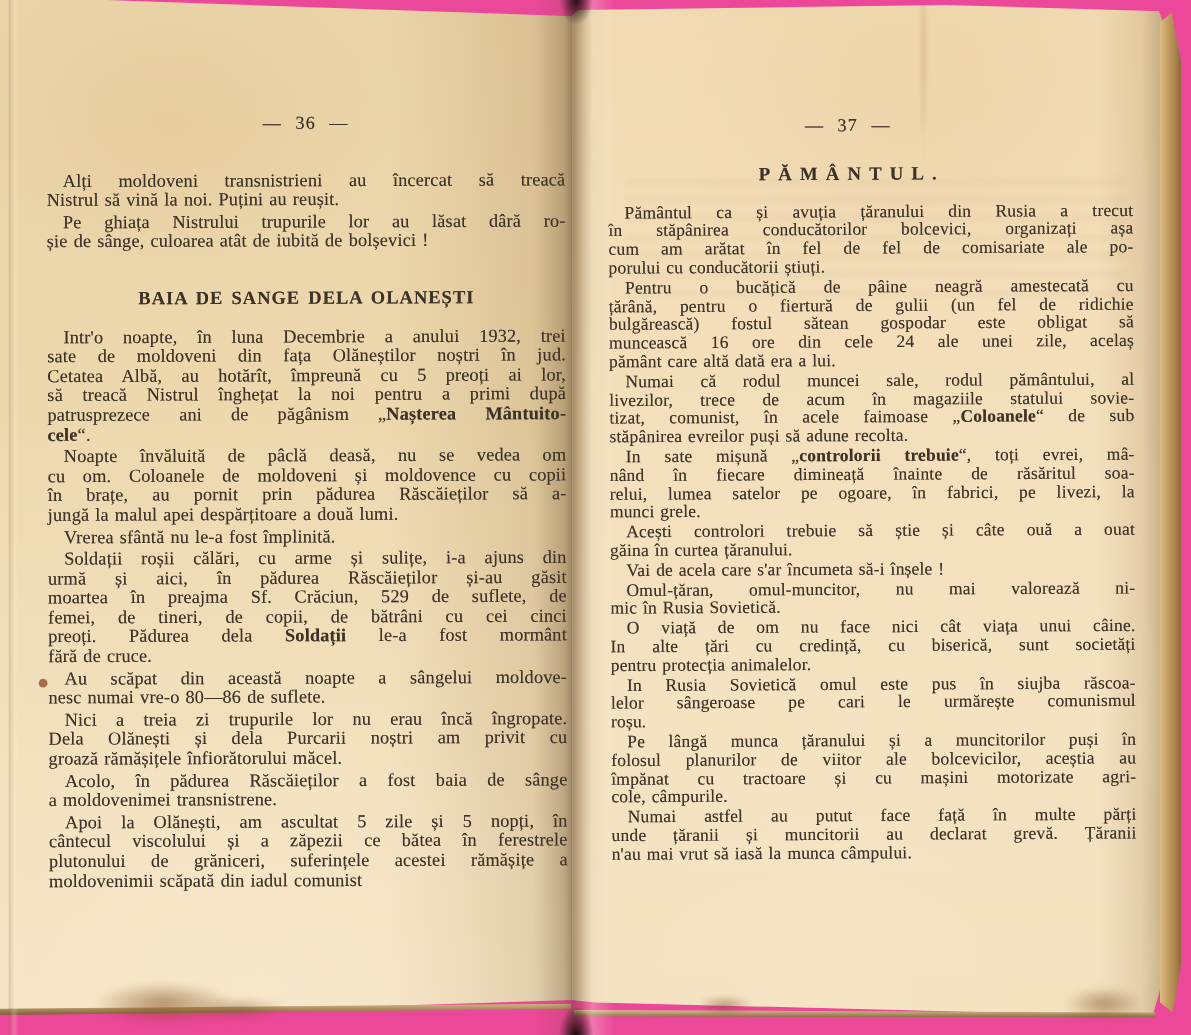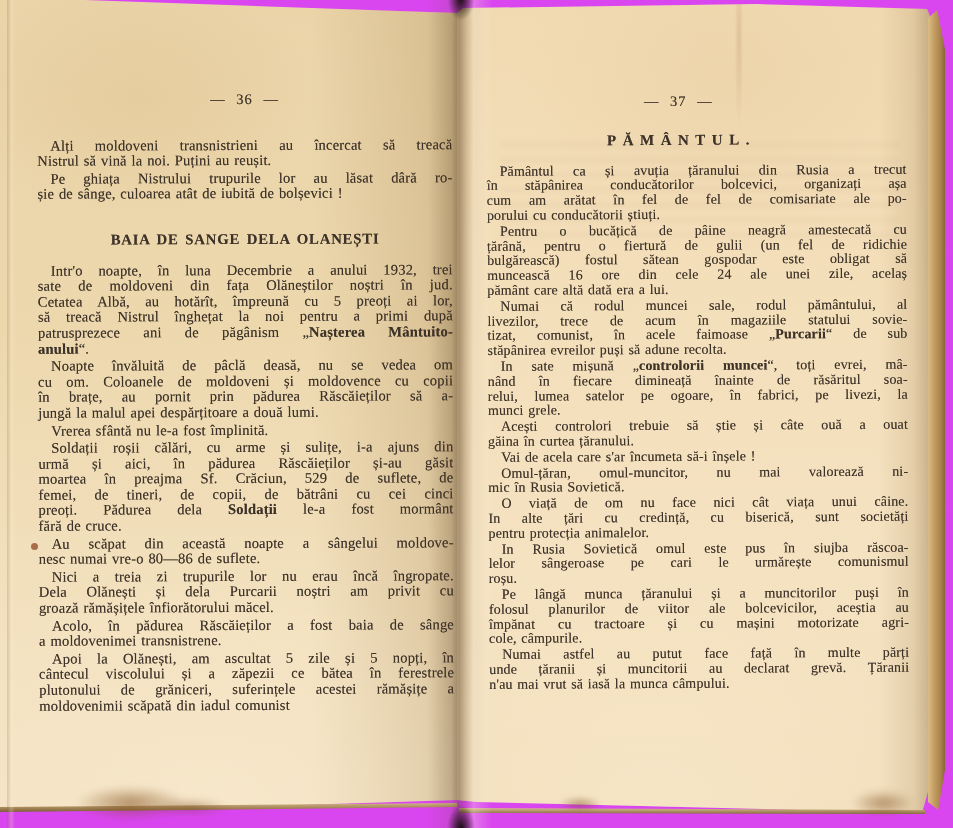--- a/index.html
+++ b/index.html
@@ -1,18 +1,18 @@
 <!DOCTYPE html>
 <html><head>
 <meta charset="utf-8">
 <style>
   html,body{margin:0;padding:0;background:#0a0703;}
   .stage{
     position:relative;width:953px;height:828px;overflow:hidden;
-    background:#d946ef;
+    background:#ec4899;
     font-family:"Liberation Serif","DejaVu Serif",serif;
   }
   .page{position:absolute;top:0;height:828px;}
   .page-left{
     left:0;width:457px;
     background:
       linear-gradient(to right, rgba(160,125,70,0) 68%, rgba(150,115,62,.20) 94%, rgba(115,85,42,.34) 100%),
       linear-gradient(to bottom, #ead4a8 0%, #edd8ae 40%, #f3e1bf 75%, #f4e3c4 100%);
     clip-path:polygon(0 0, 85px 0, 457px 13px, 457px 800px, 300px 805px, 0 808px);
   }
@@ -132,21 +132,21 @@
           <div class="line first">Pe ghiața Nistrului trupurile lor au lăsat dâră ro-</div>
           <div class="line last">șie de sânge, culoarea atât de iubită de bolșevici !</div>
         </div>
         <div class="heading">BAIA DE SANGE DELA OLANEȘTI</div>
         <div class="para">
           <div class="line first">Intr'o noapte, în luna Decembrie a anului 1932, trei</div>
           <div class="line">sate de moldoveni din fața Olăneștilor noștri în jud.</div>
           <div class="line">Cetatea Albă, au hotărît, împreună cu 5 preoți ai lor,</div>
           <div class="line">să treacă Nistrul înghețat la noi pentru a primi după</div>
           <div class="line">patrusprezece ani de păgânism „<b>Nașterea Mântuito-</b></div>
-          <div class="line last"><b>anului</b>“.</div>
+          <div class="line last"><b>cele</b>“.</div>
         </div>
         <div class="para">
           <div class="line first">Noapte învăluită de pâclă deasă, nu se vedea om</div>
           <div class="line">cu om. Coloanele de moldoveni și moldovence cu copii</div>
           <div class="line">în brațe, au pornit prin pădurea Răscăieților să a-</div>
           <div class="line last">jungă la malul apei despărțitoare a două lumi.</div>
         </div>
         <div class="para">
           <div class="line first last">Vrerea sfântă nu le-a fost împlinită.</div>
         </div>
@@ -193,25 +193,25 @@
         <div class="para">
           <div class="line first">Pentru o bucățică de pâine neagră amestecată cu</div>
           <div class="line">țărână, pentru o fiertură de gulii (un fel de ridichie</div>
           <div class="line">bulgărească) fostul sătean gospodar este obligat să</div>
           <div class="line">muncească 16 ore din cele 24 ale unei zile, acelaș</div>
           <div class="line last">pământ care altă dată era a lui.</div>
         </div>
         <div class="para">
           <div class="line first">Numai că rodul muncei sale, rodul pământului, al</div>
           <div class="line">livezilor, trece de acum în magaziile statului sovie-</div>
-          <div class="line">tizat, comunist, în acele faimoase „<b>Purcarii</b>“ de sub</div>
+          <div class="line">tizat, comunist, în acele faimoase „<b>Coloanele</b>“ de sub</div>
           <div class="line last">stăpânirea evreilor puși să adune recolta.</div>
         </div>
         <div class="para">
-          <div class="line first">In sate mișună „<b>controlorii muncei</b>“, toți evrei, mâ-</div>
+          <div class="line first">In sate mișună „<b>controlorii trebuie</b>“, toți evrei, mâ-</div>
           <div class="line">nând în fiecare dimineață înainte de răsăritul soa-</div>
           <div class="line">relui, lumea satelor pe ogoare, în fabrici, pe livezi, la</div>
           <div class="line last">munci grele.</div>
         </div>
         <div class="para">
           <div class="line first">Acești controlori trebuie să știe și câte ouă a ouat</div>
           <div class="line last">găina în curtea țăranului.</div>
         </div>
         <div class="para">
           <div class="line first last">Vai de acela care s'ar încumeta să-i înșele !</div>

